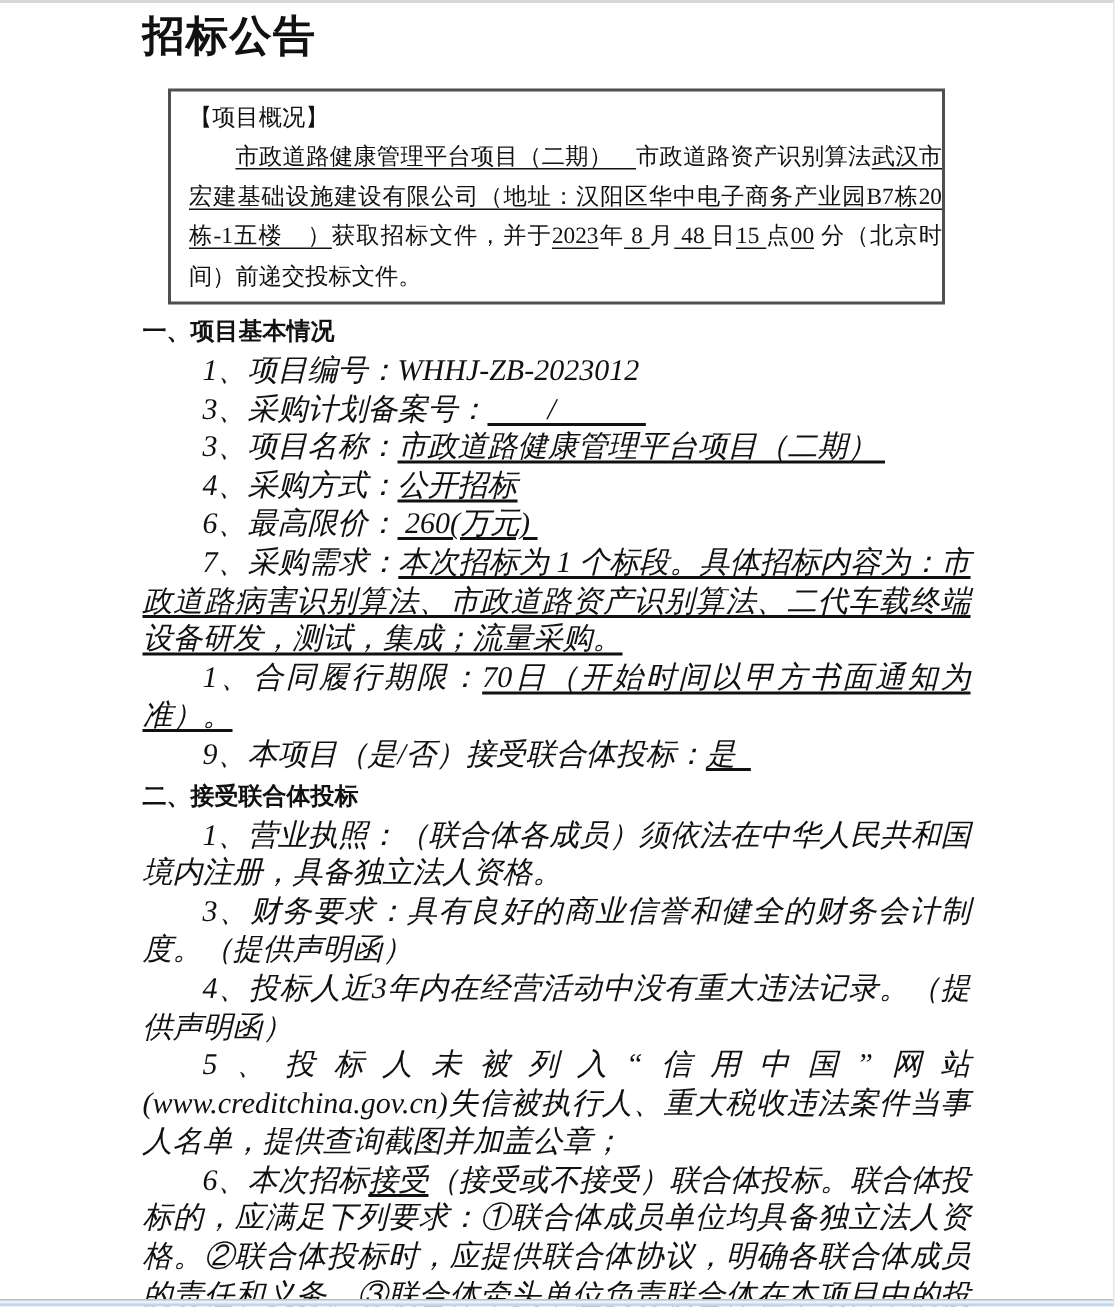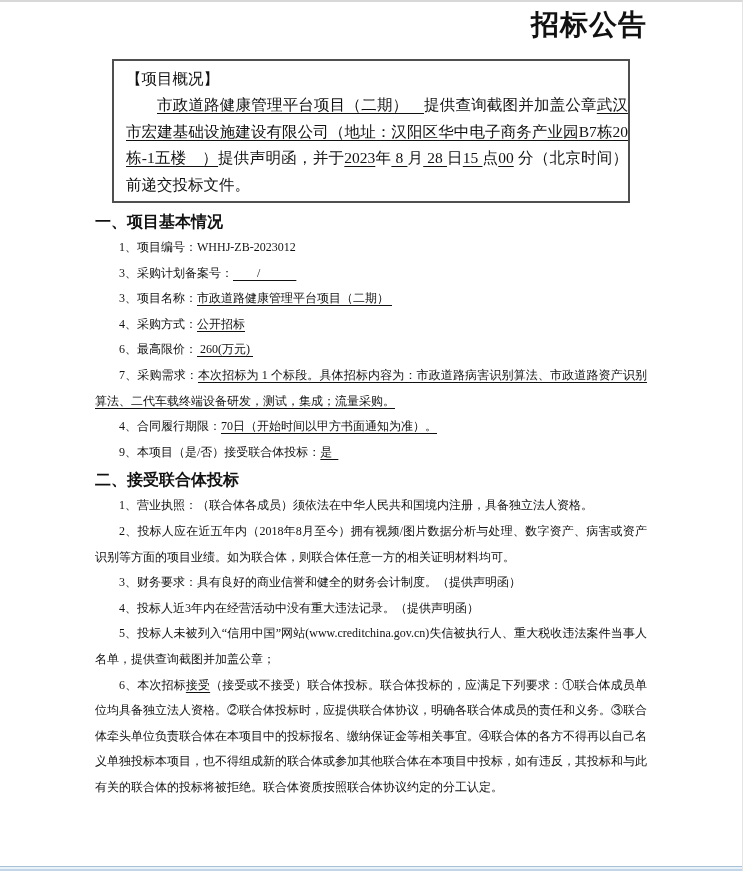--- a/index.html
+++ b/index.html
@@ -12,21 +12,21 @@
     overflow: hidden;
     font-family: "Liberation Serif", "DejaVu Serif", serif;
     color: #111111;
     border-top: 2px solid #d8d8d8;
     border-right: 1px solid #e4e4e4;
   }
   .page {
     padding: 4px 95px 0 95px;
   }
   h1.doc-title {
-    text-align: right;
+    text-align: left;
     font-size: 28px;
     line-height: 34px;
     font-weight: 700;
     letter-spacing: 1px;
     margin-top: 2px;
   }
   .overview-box {
     border: 2px solid #4f4f4f;
     margin: 17px 17px 6px 17px;
     padding: 5px 0 3px 12px;
@@ -44,25 +44,26 @@
     white-space: pre-wrap;
   }
   .sec-heading {
     font-family: "Liberation Sans", "DejaVu Sans", sans-serif;
     font-size: 16px;
     font-weight: 700;
     line-height: 26px;
     margin-top: 2px;
   }
   .body-par {
-    font-size: 12px;
+    font-size: 20px;
     line-height: 25.6px;
     text-indent: 2em;
     text-align: justify;
     white-space: pre-wrap;
+    font-style: italic;
   }
   .u {
     text-decoration: underline;
     text-underline-offset: 3px;
   }
   .bottom-edge {
     position: absolute;
     left: 0; right: 0; bottom: 0;
     height: 5px;
     background: #e9f1f9;
@@ -73,36 +74,35 @@
 </head>
 <body>
 
 <div class="screen">
   <div class="page">
 
     <h1 class="doc-title">招标公告</h1>
 
     <div class="overview-box">
       <div class="box-heading">【项目概况】</div>
-      <p class="box-par"><span class="u">市政道路健康管理平台项目（二期）　</span><span>提供查询截图并加盖公章</span><span class="u">武汉市宏建基础设施建设有限公司（地址：汉阳区华中电子商务产业园B7栋20栋-1五楼　）</span><span>提供声明函，并于</span><span class="u">2023</span><span>年</span><span class="u"> 8 </span><span>月</span><span class="u"> 28 </span><span>日</span><span class="u">15 </span><span>点</span><span class="u">00</span><span> 分（北京时间）前递交投标文件。</span></p>
+      <p class="box-par"><span class="u">市政道路健康管理平台项目（二期）　</span><span>市政道路资产识别算法</span><span class="u">武汉市宏建基础设施建设有限公司（地址：汉阳区华中电子商务产业园B7栋20栋-1五楼　）</span><span>获取招标文件，并于</span><span class="u">2023</span><span>年</span><span class="u"> 8 </span><span>月</span><span class="u"> 48 </span><span>日</span><span class="u">15 </span><span>点</span><span class="u">00</span><span> 分（北京时间）前递交投标文件。</span></p>
     </div>
 
     <div id="sections">
         <h2 class="sec-heading">一、项目基本情况</h2>
         <p class="body-par"><span>1、项目编号：WHHJ-ZB-2023012</span></p>
         <p class="body-par"><span>3、采购计划备案号：</span><span class="u">　　/　　　</span></p>
         <p class="body-par"><span>3、项目名称：</span><span class="u">市政道路健康管理平台项目（二期） </span></p>
         <p class="body-par"><span>4、采购方式：</span><span class="u">公开招标</span></p>
         <p class="body-par"><span>6、最高限价：</span><span class="u"> 260(万元) </span></p>
         <p class="body-par"><span>7、采购需求：</span><span class="u">本次招标为 1 个标段。具体招标内容为：市政道路病害识别算法、市政道路资产识别算法、二代车载终端设备研发，测试，集成；流量采购。</span></p>
-        <p class="body-par"><span>4、合同履行期限：</span><span class="u">70日（开始时间以甲方书面通知为准）。</span></p>
+        <p class="body-par"><span>1、合同履行期限：</span><span class="u">70日（开始时间以甲方书面通知为准）。</span></p>
         <p class="body-par"><span>9、本项目（是/否）接受联合体投标：</span><span class="u">是  </span></p>
         <h2 class="sec-heading">二、接受联合体投标</h2>
         <p class="body-par"><span>1、营业执照：（联合体各成员）须依法在中华人民共和国境内注册，具备独立法人资格。</span></p>
-        <p class="body-par"><span>2、投标人应在近五年内（2018年8月至今）拥有视频/图片数据分析与处理、数字资产、病害或资产识别等方面的项目业绩。如为联合体，则联合体任意一方的相关证明材料均可。</span></p>
         <p class="body-par"><span>3、财务要求：具有良好的商业信誉和健全的财务会计制度。（提供声明函）</span></p>
         <p class="body-par"><span>4、投标人近3年内在经营活动中没有重大违法记录。（提供声明函）</span></p>
         <p class="body-par"><span>5、投标人未被列入“信用中国”网站(www.creditchina.gov.cn)失信被执行人、重大税收违法案件当事人名单，提供查询截图并加盖公章；</span></p>
         <p class="body-par"><span>6、本次招标</span><span class="u">接受</span><span>（接受或不接受）联合体投标。联合体投标的，应满足下列要求：①联合体成员单位均具备独立法人资格。②联合体投标时，应提供联合体协议，明确各联合体成员的责任和义务。③联合体牵头单位负责联合体在本项目中的投标报名、缴纳保证金等相关事宜。④联合体的各方不得再以自己名义单独投标本项目，也不得组成新的联合体或参加其他联合体在本项目中投标，如有违反，其投标和与此有关的联合体的投标将被拒绝。联合体资质按照联合体协议约定的分工认定。</span></p>
       </div>
 
   </div>
   <div class="bottom-edge"></div>
 </div>
 

